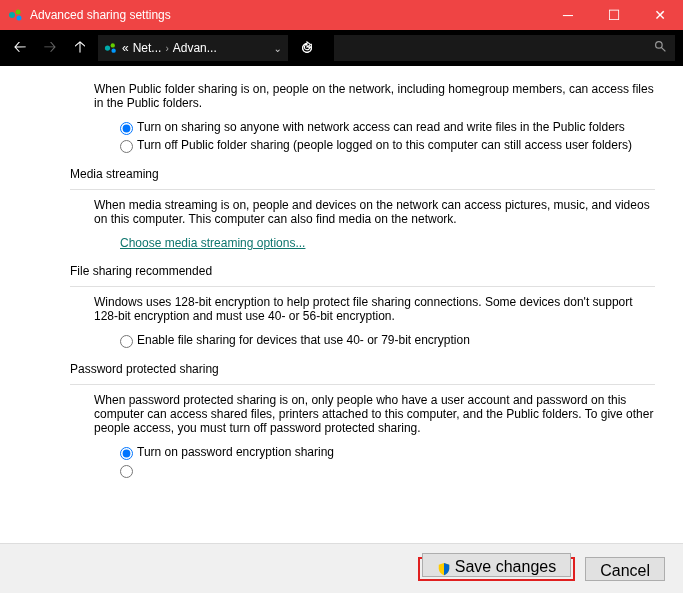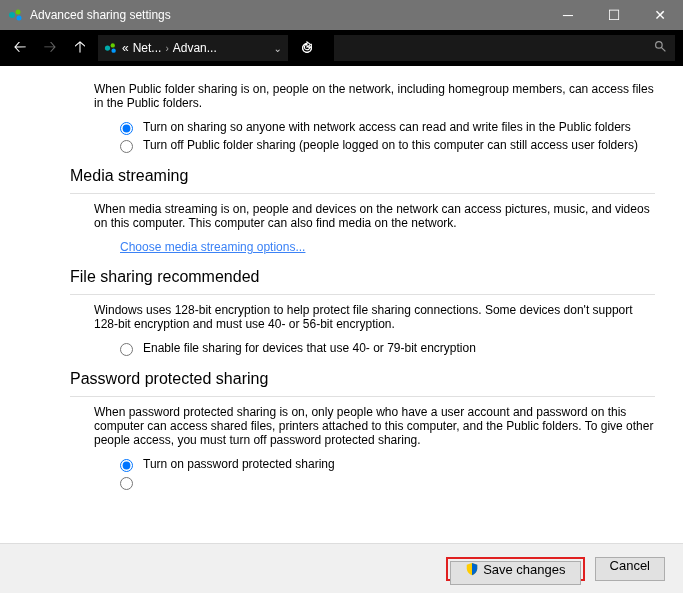--- a/index.html
+++ b/index.html
@@ -1,40 +1,40 @@
 <!DOCTYPE html>
 <html><head>
   <meta charset="utf-8">
   <style>
     * { box-sizing: border-box; margin: 0; padding: 0; }
     body { font-family: "Segoe UI", Tahoma, sans-serif; font-size: 12px; width: 683px; height: 593px; background: #fff; color: #000; overflow: hidden; }
-    .titlebar { background: #737373; color: #fff; height: 30px; display: flex; align-items: center; padding: 0 0 0 8px; }
+    .titlebar { background: #ef4444; color: #fff; height: 30px; display: flex; align-items: center; padding: 0 0 0 8px; }
     .titlebar .app-icon { width: 16px; height: 16px; margin-right: 6px; }
     .titlebar .title { flex: 1; font-size: 12px; }
     .titlebar .win-btn { width: 46px; height: 30px; display: flex; align-items: center; justify-content: center; color: #fff; font-size: 14px; }
     .navbar { background: #000; height: 36px; display: flex; align-items: center; padding: 0 8px; gap: 6px; }
     .nav-btn { width: 24px; height: 24px; display: flex; align-items: center; justify-content: center; color: #fff; font-size: 16px; }
     .nav-btn.disabled { color: #666; }
     .path-box { background: #191919; height: 26px; display: flex; align-items: center; padding: 0 6px; gap: 4px; color: #fff; flex: 0 0 190px; }
     .path-box .crumb { color: #fff; font-size: 12px; }
     .path-box .sep { color: #aaa; font-size: 10px; }
     .path-box .chev { margin-left: auto; color: #ccc; font-size: 10px; }
     .refresh-btn { width: 26px; height: 26px; display: flex; align-items: center; justify-content: center; color: #fff; }
     .search-box { background: #191919; height: 26px; flex: 1; display: flex; align-items: center; justify-content: flex-end; padding: 0 8px; color: #999; margin-left: 8px; }
     .content { height: 477px; overflow-y: auto; padding: 10px 14px 12px 14px; }
     .intro { margin: 6px 0 10px 80px; max-width: 560px; }
-    .section-head { margin: 14px 0 8px 56px; font-size: 16px; }
+    .section-head { margin: 14px 0 8px 56px; font-size: 12px; }
     .rule { border: none; border-top: 1px solid #e0e0e0; margin: 4px 14px 0 56px; }
     .desc { margin: 8px 0 10px 80px; max-width: 560px; }
     .radio-group { margin: 0 0 0 106px; }
-    .radio-row { display: flex; align-items: flex-start; gap: 10px; margin-bottom: 3px; max-width: 540px; }
+    .radio-row { display: flex; align-items: flex-start; gap: 4px; margin-bottom: 3px; max-width: 540px; }
     .radio-row input[type="radio"] { margin-top: 2px; flex-shrink: 0; }
-    .link { color: #3b82f6; text-decoration: underline; cursor: pointer; margin-left: 106px; display: inline-block; }
+    .link { color: #0f766e; text-decoration: underline; cursor: pointer; margin-left: 106px; display: inline-block; }
     .footer { height: 50px; border-top: 1px solid #ddd; background: #f0f0f0; display: flex; align-items: center; justify-content: flex-end; padding: 0 18px; gap: 10px; }
-    .btn { height: 24px; padding: 0 14px; background: #e1e1e1; border: 1px solid #adadad; font-size: 13px; font-family: inherit; display: flex; align-items: flex-start; gap: 4px; cursor: pointer; }
+    .btn { height: 24px; padding: 0 14px; background: #e1e1e1; border: 1px solid #adadad; font-size: 16px; font-family: inherit; display: flex; align-items: flex-end; gap: 4px; cursor: pointer; }
     .btn.primary-wrap { border: 2px solid #e02020; padding: 2px; background: transparent; }
     .btn.primary-wrap .btn { border: 1px solid #adadad; }
     .shield { width: 14px; height: 14px; }
     .nw-icon { width: 14px; height: 14px; }
   </style>
 </head>
 <body>
 
 <div class="titlebar">
   <span class="app-icon">
@@ -113,21 +113,21 @@
       <span>Enable file sharing for devices that use 40- or 79-bit encryption</span>
     </label>
   </div>
 
   <p class="section-head">Password protected sharing</p>
   <hr class="rule">
   <p class="desc">When password protected sharing is on, only people who have a user account and password on this computer can access shared files, printers attached to this computer, and the Public folders. To give other people access, you must turn off password protected sharing.</p>
   <div class="radio-group">
     <label class="radio-row">
       <input type="radio" name="pw" checked="" style="">
-      <span>Turn on password protected sharing</span>
+      <span>Turn on password encryption sharing</span>
     </label>
     <label class="radio-row">
       <input type="radio" name="pw" style="">
     </label>
   </div>
 
 </div>
 
 <div class="footer">
   <span class="btn primary-wrap">

